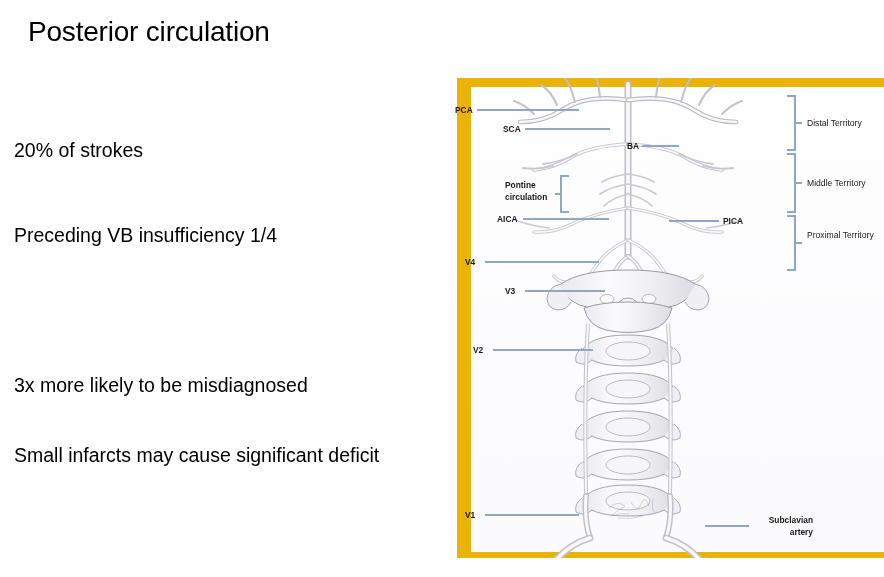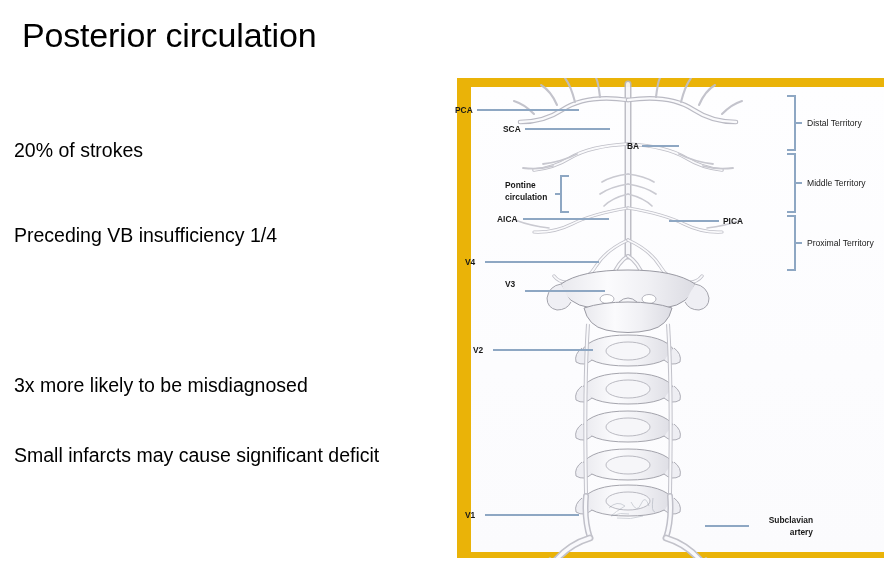--- a/index.html
+++ b/index.html
@@ -12,23 +12,23 @@
     height: 577px;
     position: relative;
     overflow: hidden;
     font-family: "Liberation Sans", sans-serif;
     -webkit-font-smoothing: antialiased;
   }
 
   
   #slide-title {
     position: absolute;
-    left: 22px;
+    left: 28px;
     top: 16px;
-    font-size: 34px;
+    font-size: 28px;
     font-weight: 300;
     color: #000000;
     letter-spacing: -0.2px;
     line-height: 1.15;
     white-space: nowrap;
   }
   .bullet {
     position: absolute;
     left: 14px;
     font-size: 19.5px;
@@ -268,21 +268,21 @@
     </g>
   </svg>
 
   <div class="lbl" style="left:-2px;  top:26px;">PCA</div>
   <div class="lbl" style="left:46px;  top:45px;">SCA</div>
   <div class="lbl" style="left:170px; top:62px;">BA</div>
   <div class="lbl wrap" style="left:48px; top:101px;">Pontine circulation</div>
   <div class="lbl" style="left:40px;  top:135px;">AICA</div>
   <div class="lbl" style="left:266px; top:137px;">PICA</div>
   <div class="lbl" style="left:8px;   top:178px;">V4</div>
-  <div class="lbl" style="left:48px;  top:200px;">V3</div>
+  <div class="lbl" style="left:48px;  top:207px;">V3</div>
   <div class="lbl" style="left:16px;  top:266px;">V2</div>
   <div class="lbl" style="left:8px;   top:431px;">V1</div>
   <div class="lbl wrap" style="left:296px; top:436px; width:60px;text-align:right;">Subclavian artery</div>
 
   <div class="lbl reg" style="left:350px; top:39px;">Distal Territory</div>
   <div class="lbl reg" style="left:350px; top:99px;">Middle Territory</div>
-  <div class="lbl reg" style="left:350px; top:159px;text-align:right;">Proximal Territory</div>
+  <div class="lbl reg" style="left:350px; top:151px;text-align:right;">Proximal Territory</div>
 </div>
 
 </body></html>

